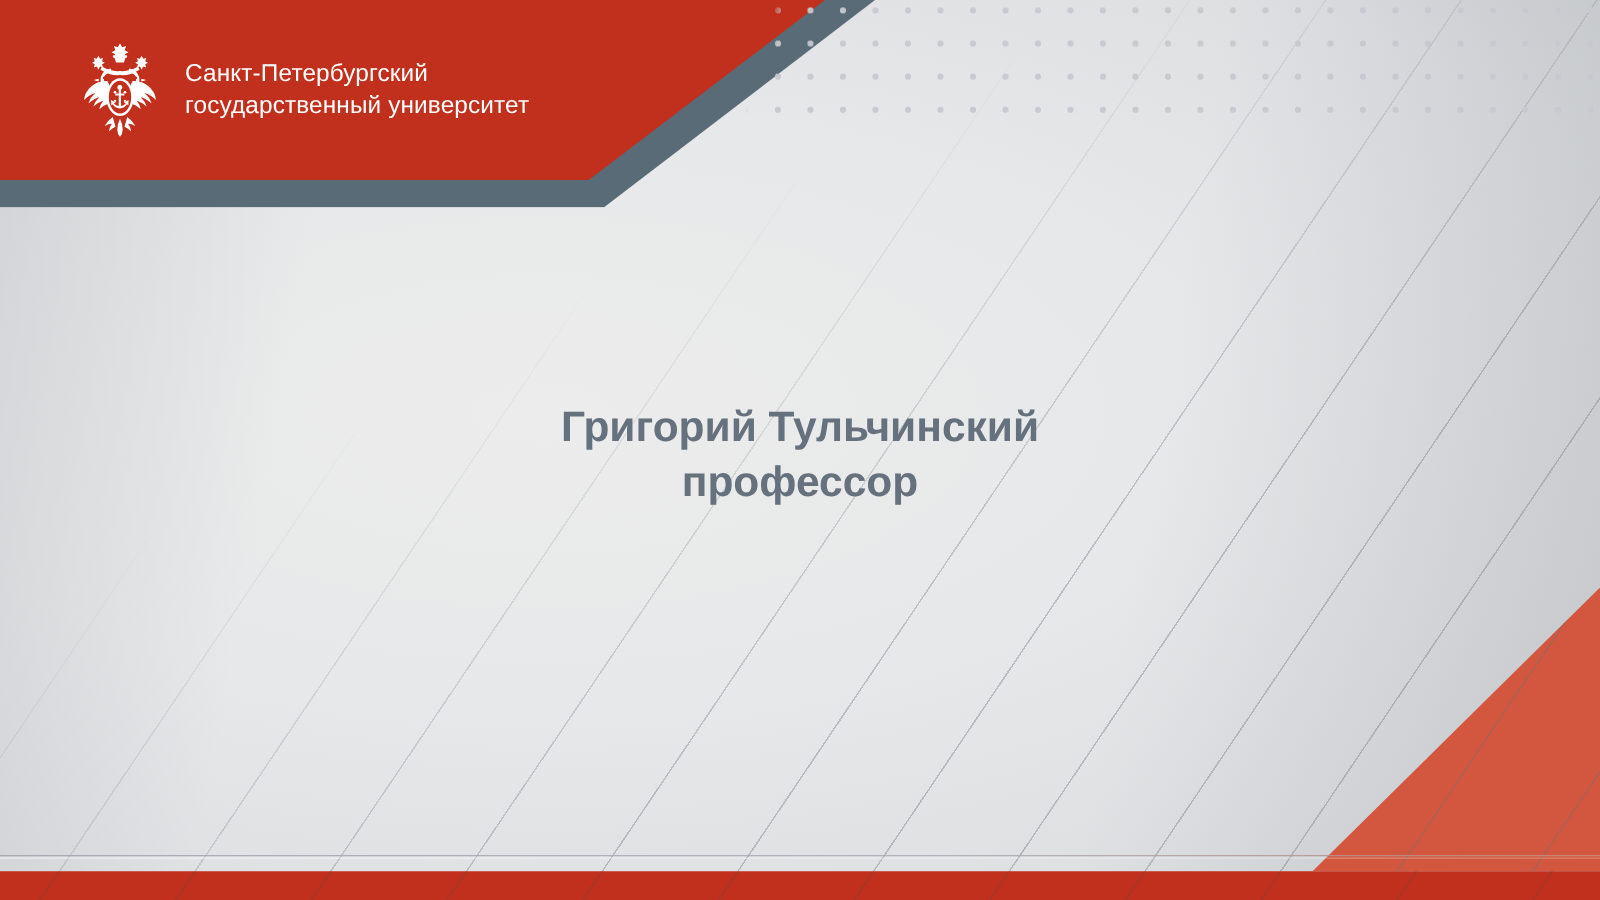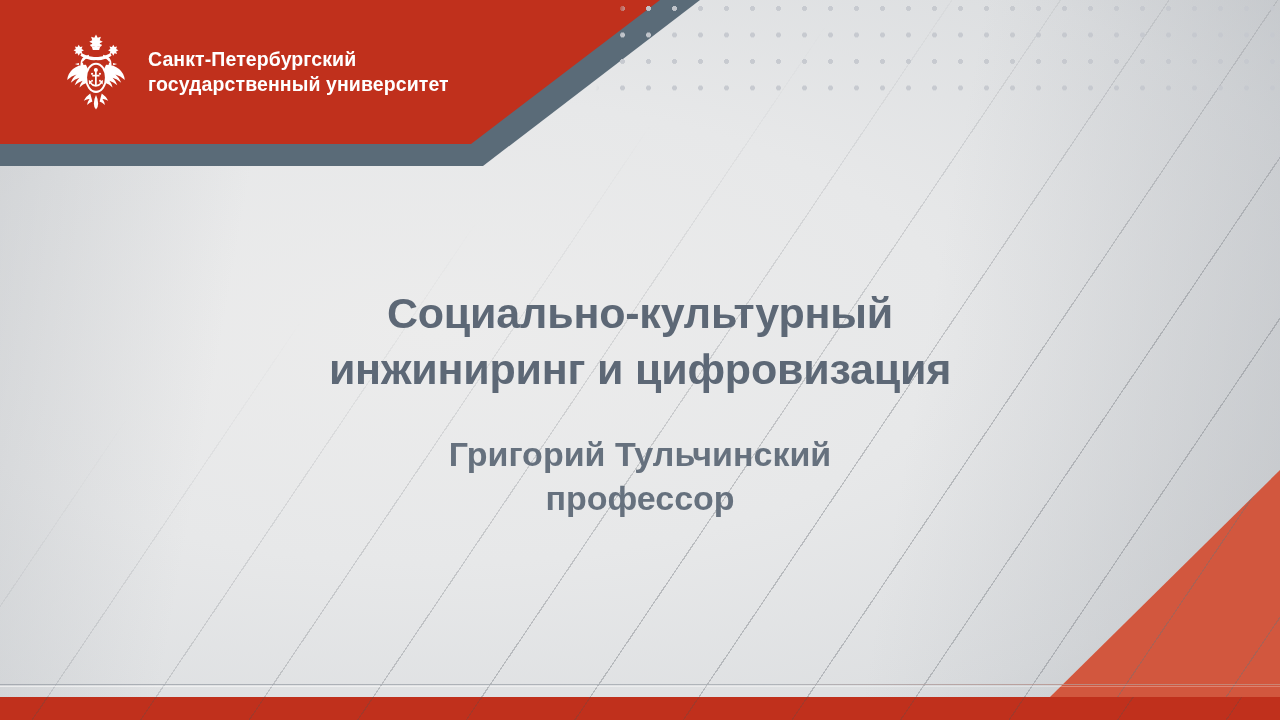--- a/index.html
+++ b/index.html
@@ -158,21 +158,21 @@
     gap: 16px;
   }
   .emblem {
     width: 72px;
     height: 78px;
     flex: none;
   }
   .logo-text {
     color: #ffffff;
     font-size: 19.5px;
-    font-weight: bold;
+    font-weight: normal;
     line-height: 1.28;
     letter-spacing: 0.1px;
     white-space: pre-line;
   }
 
   
   .center-block {
     position: absolute;
     left: 0;
     top: 286px;
@@ -263,19 +263,17 @@
           <circle cx="44.5" cy="66" r="1.3"></circle>
           <circle cx="55.5" cy="66" r="1.3"></circle>
         </g>
       </g>
     </svg>
     <div class="logo-text">Санкт-Петербургский
 государственный университет</div>
   </div>
 
   <div class="center-block">
-    <h1 class="slide-title">Социально-культурный
-инжиниринг и цифровизация</h1>
     <p class="slide-subtitle">Григорий Тульчинский
 профессор</p>
   </div>
 
 </div>
 
 </body></html>

